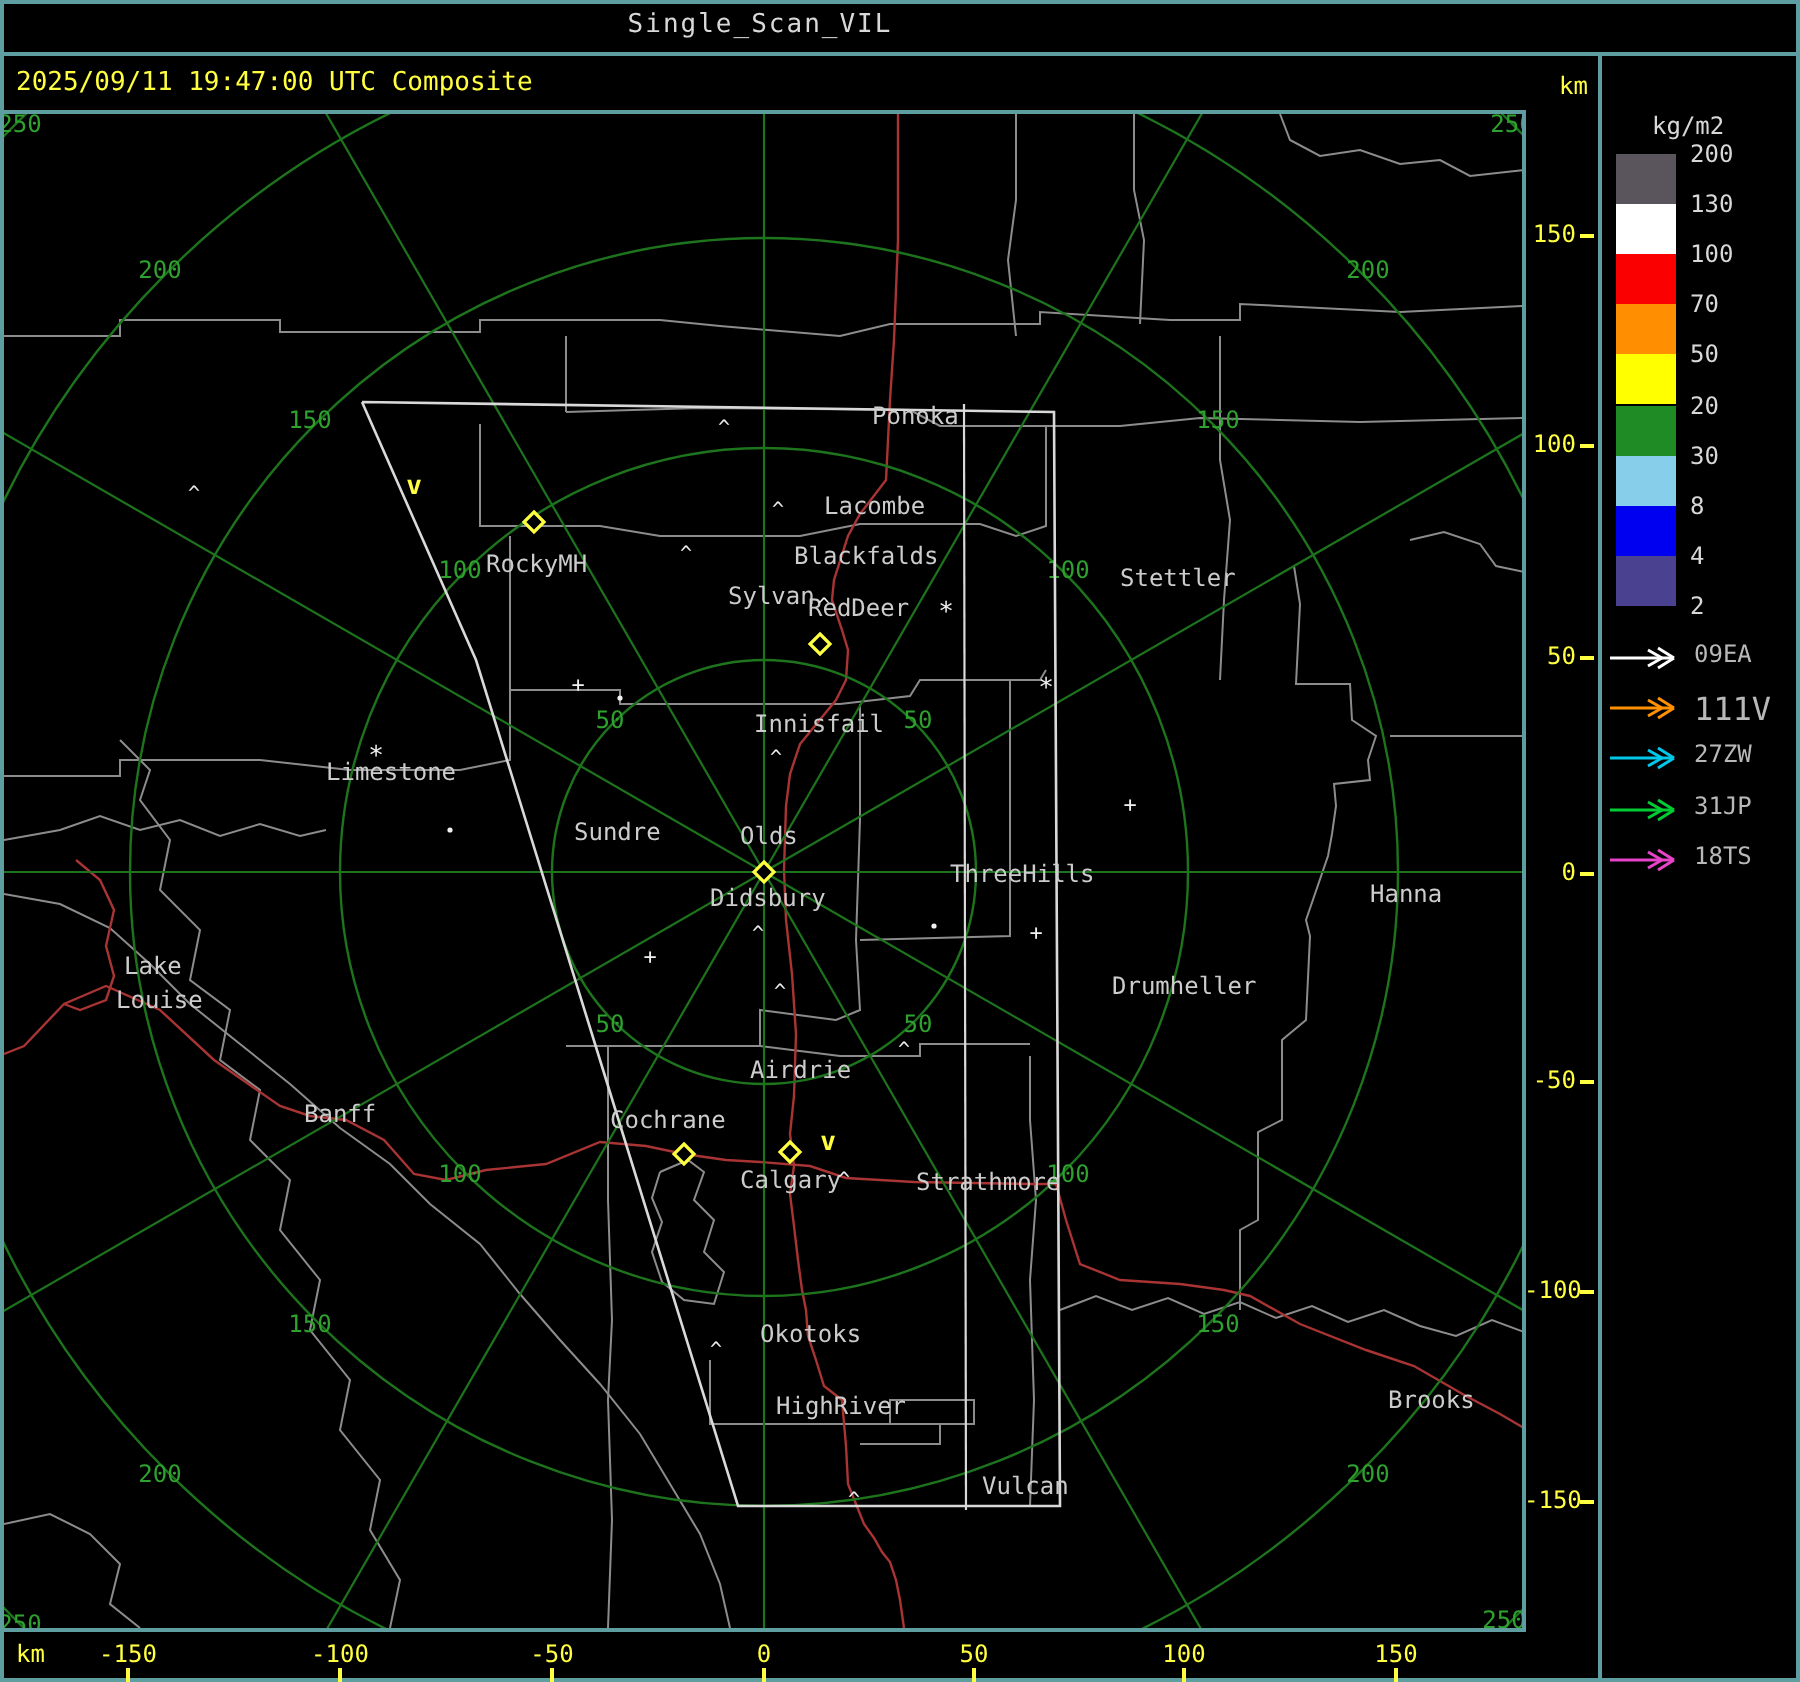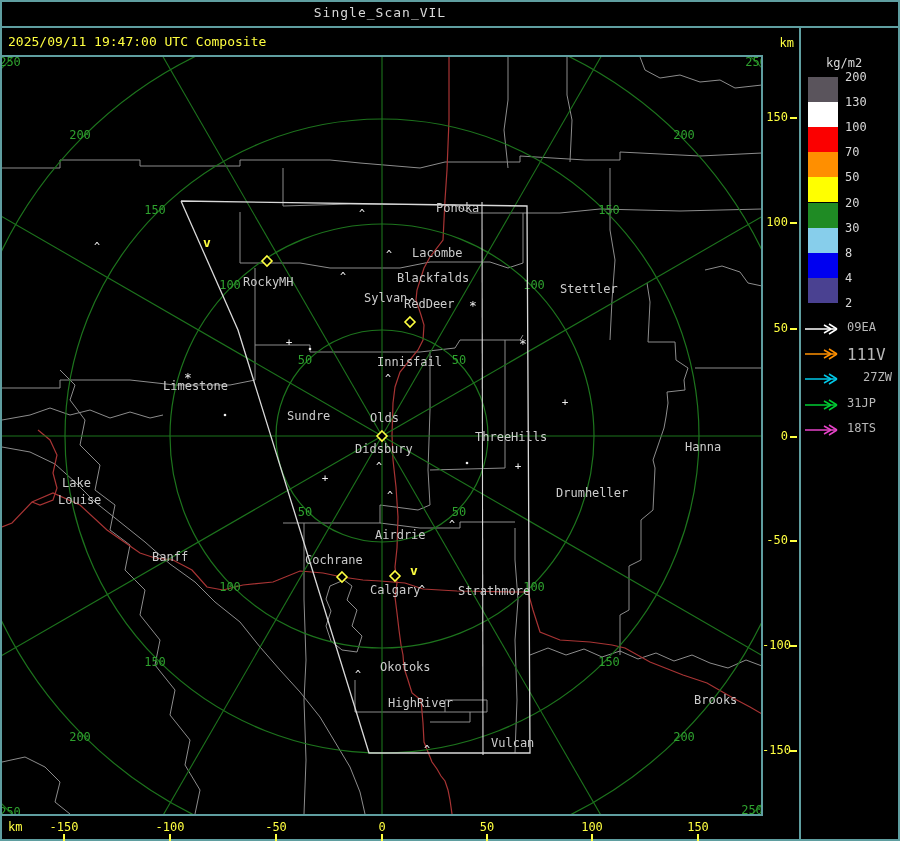--- a/index.html
+++ b/index.html
@@ -242,21 +242,21 @@
         <path d="M1 7 L33 7" stroke="#ff9000" stroke-width="1.5" fill="none"></path>
         <path d="M33 7 L25 2 M33 7 L25 12" stroke="#ff9000" stroke-width="1.5" fill="none"></path>
         <path d="M27 7 L20 3 M27 7 L20 11" stroke="#ff9000" stroke-width="1.5" fill="none"></path>
       </svg></div>
     <div style="position: absolute; left: 847px; top: 345px; color: rgb(184, 184, 184); font-size: 16px;">111V</div>
     <div style="position: absolute; left: 804px; top: 371px; width: 38px; height: 14px;"><svg width="38" height="14">
         <path d="M1 7 L33 7" stroke="#00c8e8" stroke-width="1.5" fill="none"></path>
         <path d="M33 7 L25 2 M33 7 L25 12" stroke="#00c8e8" stroke-width="1.5" fill="none"></path>
         <path d="M27 7 L20 3 M27 7 L20 11" stroke="#00c8e8" stroke-width="1.5" fill="none"></path>
       </svg></div>
-    <div style="position: absolute; left: 847px; top: 370px; color: rgb(184, 184, 184); font-size: 12px; margin-left: 16px;">27ZW</div>
+    <div style="position: absolute; left: 847px; top: 370px; color: rgb(184, 184, 184); font-size: 12px;">27ZW</div>
     <div style="position: absolute; left: 804px; top: 397px; width: 38px; height: 14px;"><svg width="38" height="14">
         <path d="M1 7 L33 7" stroke="#00cc33" stroke-width="1.5" fill="none"></path>
         <path d="M33 7 L25 2 M33 7 L25 12" stroke="#00cc33" stroke-width="1.5" fill="none"></path>
         <path d="M27 7 L20 3 M27 7 L20 11" stroke="#00cc33" stroke-width="1.5" fill="none"></path>
       </svg></div>
     <div style="position: absolute; left: 847px; top: 396px; color: rgb(184, 184, 184); font-size: 12px;">31JP</div>
     <div style="position: absolute; left: 804px; top: 422px; width: 38px; height: 14px;"><svg width="38" height="14">
         <path d="M1 7 L33 7" stroke="#e643c8" stroke-width="1.5" fill="none"></path>
         <path d="M33 7 L25 2 M33 7 L25 12" stroke="#e643c8" stroke-width="1.5" fill="none"></path>
         <path d="M27 7 L20 3 M27 7 L20 11" stroke="#e643c8" stroke-width="1.5" fill="none"></path>

